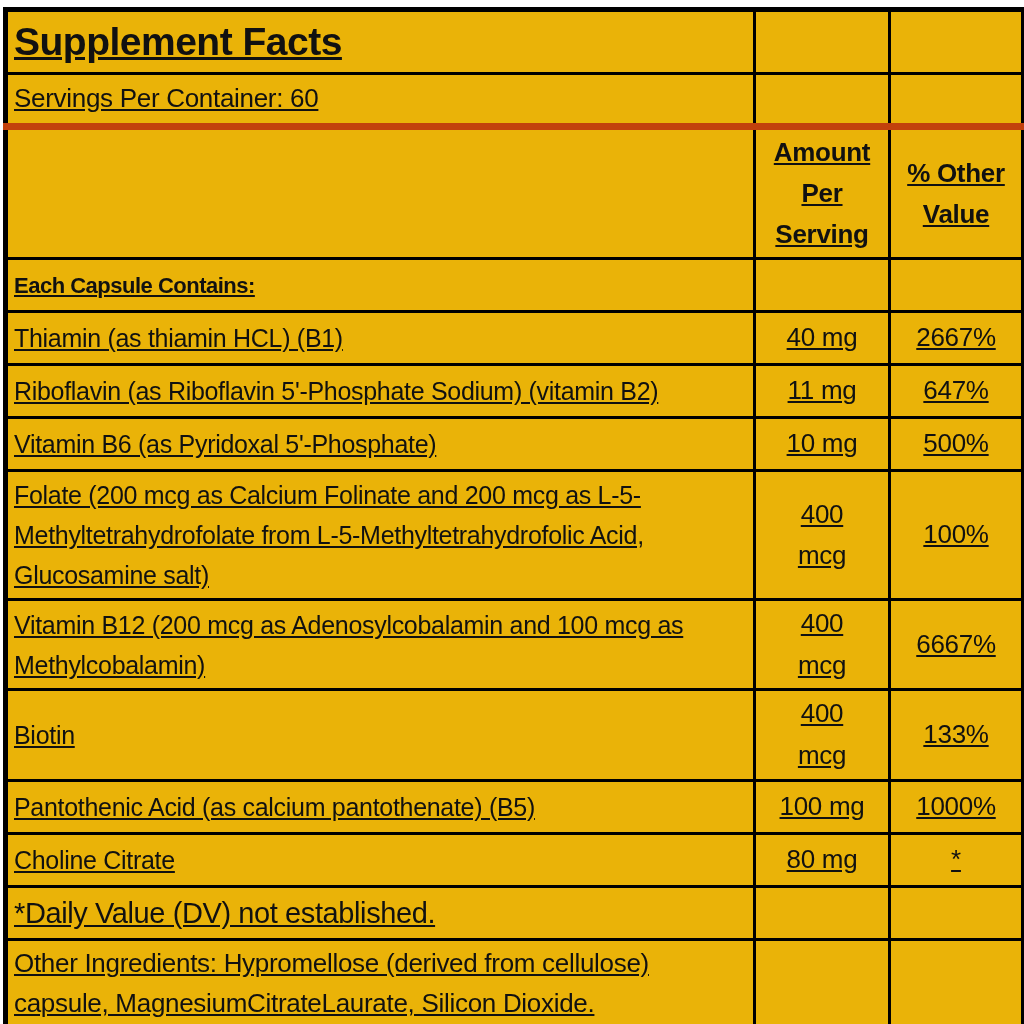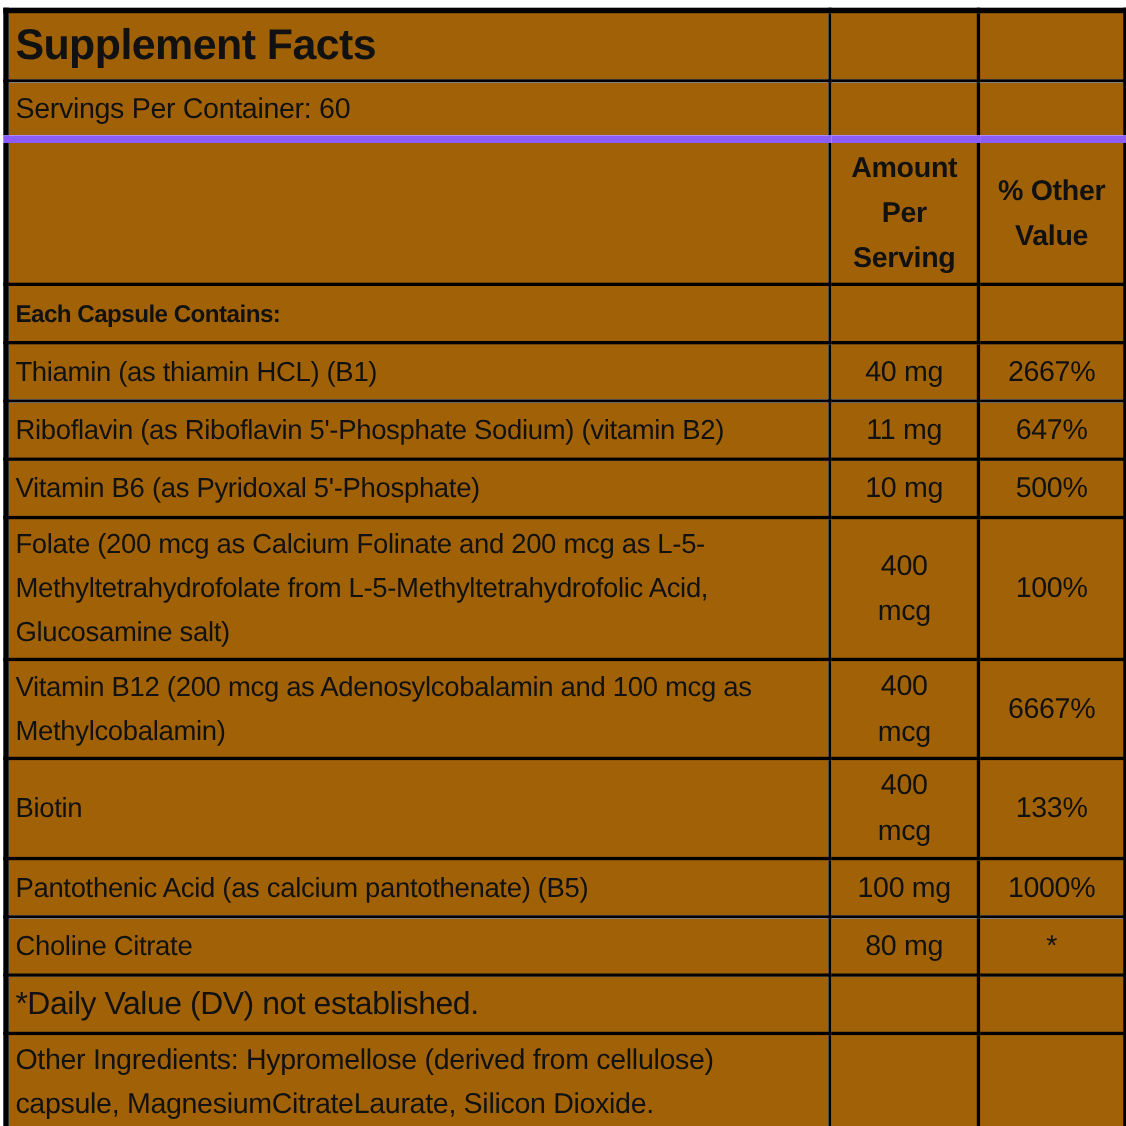--- a/index.html
+++ b/index.html
@@ -23,27 +23,28 @@
   col.c-amt   { width: 135px; }
   col.c-dv    { width: 134px; }
   td {
     border: 3px solid #000000;
     padding: 2px 6px;
     vertical-align: middle;
     font-size: 25px;
     letter-spacing: -0.3px;
     line-height: 1.6;
     overflow: hidden;
-    background: #a16207;
+    background: #eab308;
+    text-decoration: underline;
   }
   td.center { text-align: center; padding: 2px 18px; }
   
   tr.r-title  td { height: 56px; }
   tr.r-ss     td { height: 47px; }
-  tr.r-spc    td { height: 44px; border-bottom: 7px solid #8b5cf6; }
+  tr.r-spc    td { height: 44px; border-bottom: 7px solid #c2410c; }
   tr.r-head   td { height: 118px; }
   tr.r-sec    td { height: 46px; }
   tr.r-std    td { height: 46px; }
   tr.r-folate td { height: 122px; }
   tr.r-b12    td { height: 77px; }
   tr.r-foot   td { height: 44px; margin-top: 27px; }
   tr.r-other  td { height: 78px; }
   
   .title-cell {
     font-weight: bold;

